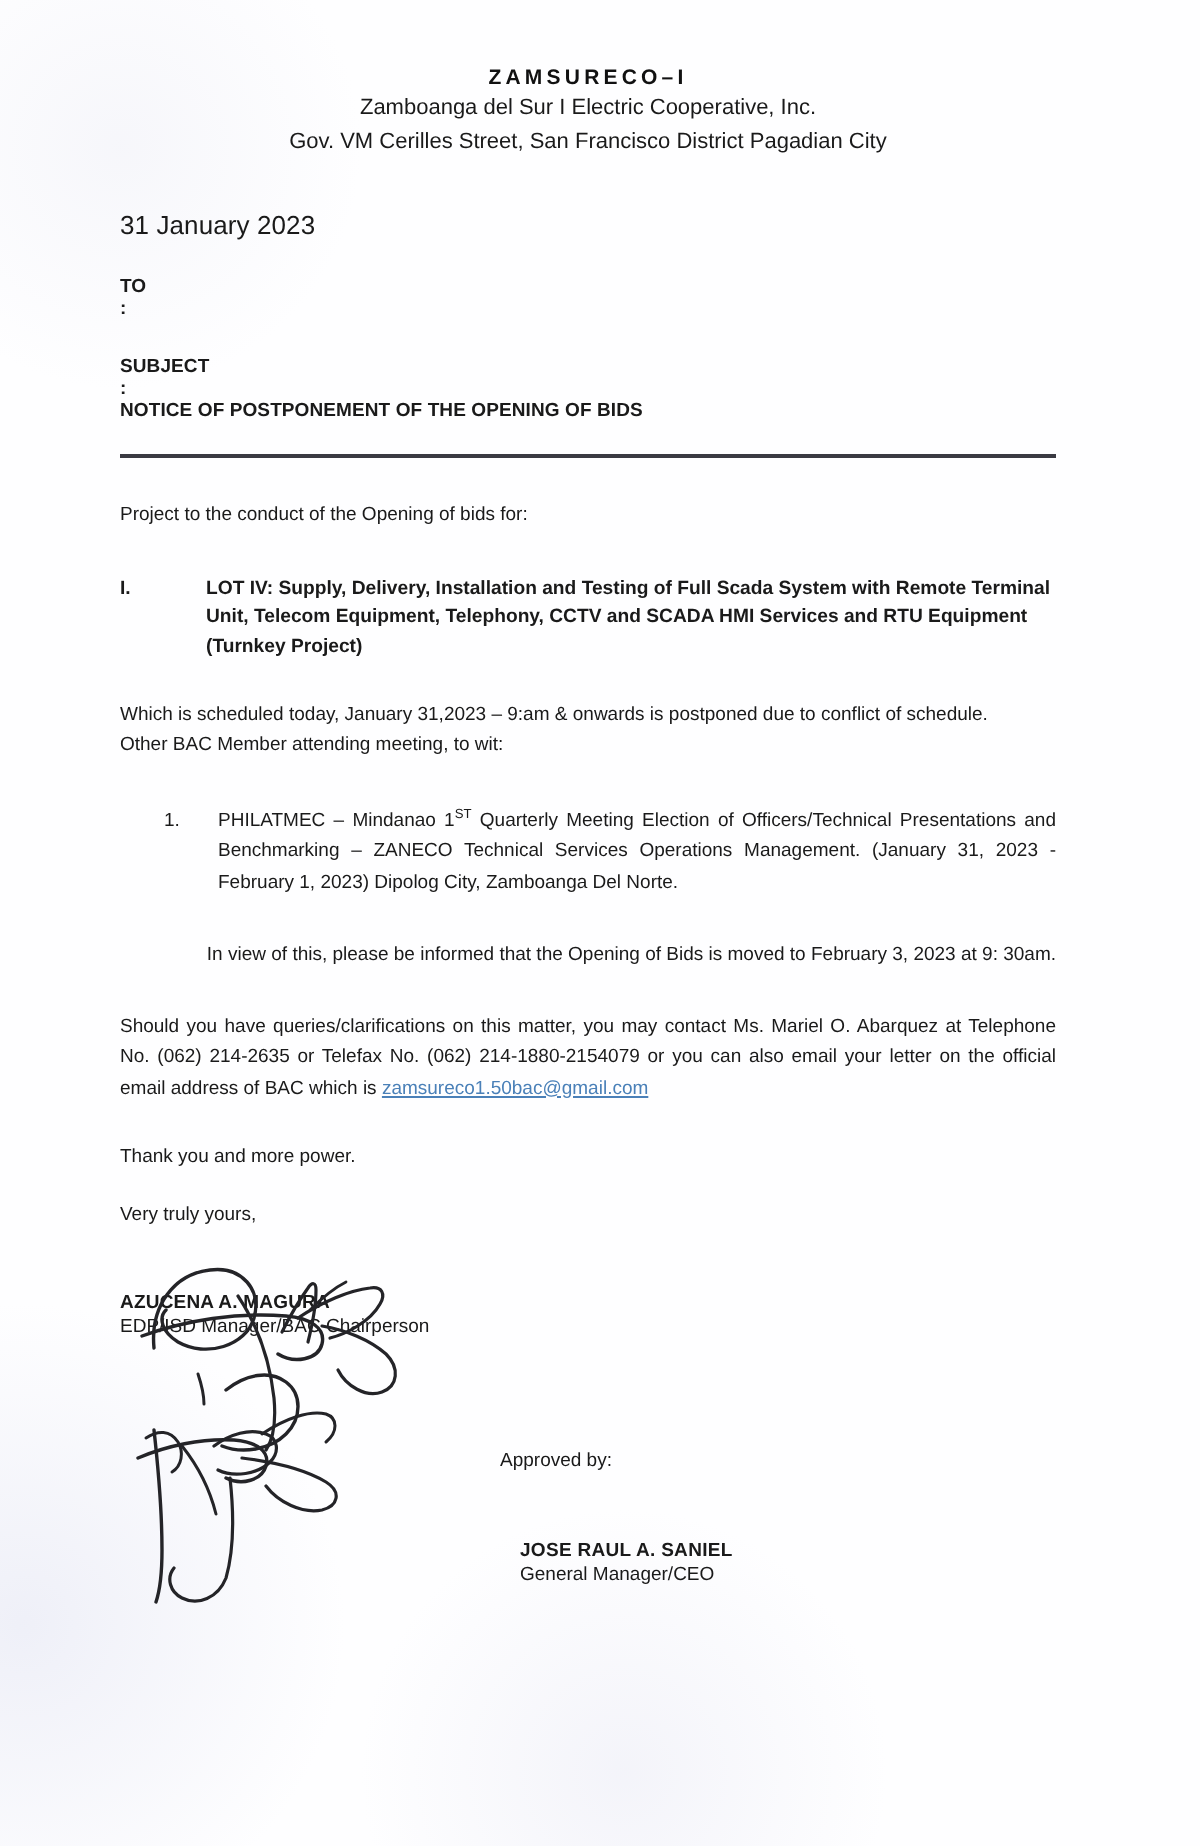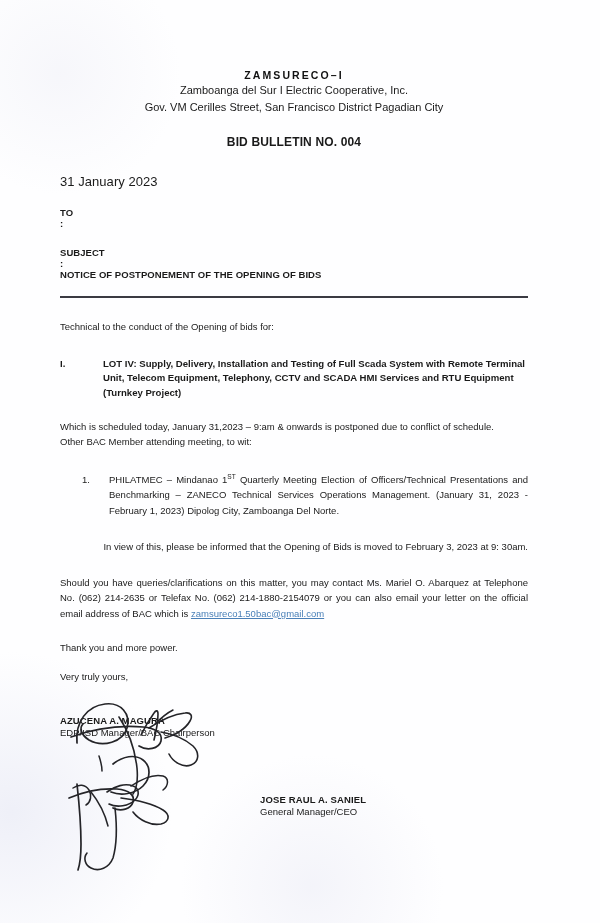--- a/index.html
+++ b/index.html
@@ -37,21 +37,21 @@
   .content {
     position: absolute;
     left: 60px;
     top: 0;
     width: 468px;
   }
 
   
   .letterhead {
     text-align: center;
-    padding-top: 68px;
+    padding-top: 32px;
   }
   .org-name {
     font-size: 10.5px;
     font-weight: bold;
     letter-spacing: 2.1px;
     color: #111;
     line-height: 1.35;
   }
   .org-sub {
     font-size: 11px;
@@ -193,40 +193,39 @@
   <div class="scan-tint"></div>
 
   <div class="content">
 
     <div class="letterhead">
       <div class="org-name">ZAMSURECO–I</div>
       <div class="org-sub">Zamboanga del Sur I Electric Cooperative, Inc.</div>
       <div class="org-sub">Gov. VM Cerilles Street, San Francisco District Pagadian City</div>
     </div>
 
-    <div class="bulletin-title">BID BULLETIN NO. 004</div>
 
     <div class="meta">
       <div class="doc-date">31 January 2023</div>
 
       <div class="meta-row">
         <span class="meta-label">TO</span>
         <span class="meta-colon">:</span>
       </div>
 
       <div class="meta-row">
         <span class="meta-label">SUBJECT</span>
         <span class="meta-colon">:</span>
         <span class="meta-value">NOTICE OF POSTPONEMENT OF THE OPENING OF BIDS</span>
       </div>
     </div>
 
     <div class="rule"></div>
 
-    <div class="lead">Technical to the conduct of the Opening of bids for:</div>
+    <div class="lead">Project to the conduct of the Opening of bids for:</div>
 
     <div class="lot-block">
       <span class="lot-numeral">I.</span>
       <span class="lot-text">LOT IV: Supply, Delivery, Installation and Testing of Full Scada System with Remote Terminal Unit, Telecom Equipment, Telephony, CCTV and SCADA HMI Services and RTU Equipment (Turnkey Project)</span>
     </div>
 
     <div class="sched">
       <div>Which is scheduled today, January 31,2023 – 9:am &amp; onwards is postponed due to conflict of schedule.</div>
       <div>Other BAC Member attending meeting, to wit:</div>
     </div>
@@ -252,20 +251,21 @@
         <path d="M84 55 C 88 47, 92 40, 97 33 C 99 30, 101 30, 101 34 C 101 42, 99 52, 97 60" stroke-width="1.6"></path>
         <path d="M92 48 C 104 40, 118 34, 128 33 C 134 32, 136 36, 133 41 C 128 50, 116 56, 108 58" stroke-width="1.6"></path>
         <path d="M104 52 C 116 54, 128 59, 136 66 C 143 73, 142 82, 134 85 C 126 88, 116 82, 112 74" stroke-width="1.6"></path>
         <path d="M98 44 C 104 38, 110 33, 116 30" stroke-width="1.4"></path>
       </svg>
       <div class="sig-name">AZUCENA A. MAGURA</div>
       <div class="sig-role">EDP/ISD Manager/BAC Chairperson</div>
     </div>
 
     <div class="approved-wrap">
+      <div class="approved-label">Approved by:</div>
 
       <div class="approver">
         <svg class="sig-svg" style="left:-5px; top:-46px; width:185px; height:128px;" viewBox="0 0 185 128">
           <path d="M44 8 C 46 14, 47 19, 47 23" stroke-width="1.5"></path>
           <path d="M58 16 C 68 8, 80 6, 88 12 C 96 18, 96 30, 88 38 C 80 46, 66 48, 56 44" stroke-width="1.7"></path>
           <path d="M22 36 C 24 54, 26 74, 26 96 C 26 108, 25 116, 23 122" stroke-width="1.7"></path>
           <path d="M18 40 C 24 36, 30 36, 34 42 C 37 47, 36 54, 31 57" stroke-width="1.5"></path>
           <path d="M14 50 C 28 44, 46 40, 62 41 C 74 42, 80 47, 78 54 C 76 61, 66 64, 58 60" stroke-width="1.7"></path>
           <path d="M36 44 C 44 54, 50 66, 53 78" stroke-width="1.5"></path>
           <path d="M52 44 C 60 38, 70 35, 78 38 C 84 40, 85 47, 80 52 C 74 58, 62 60, 54 56" stroke-width="1.6"></path>

